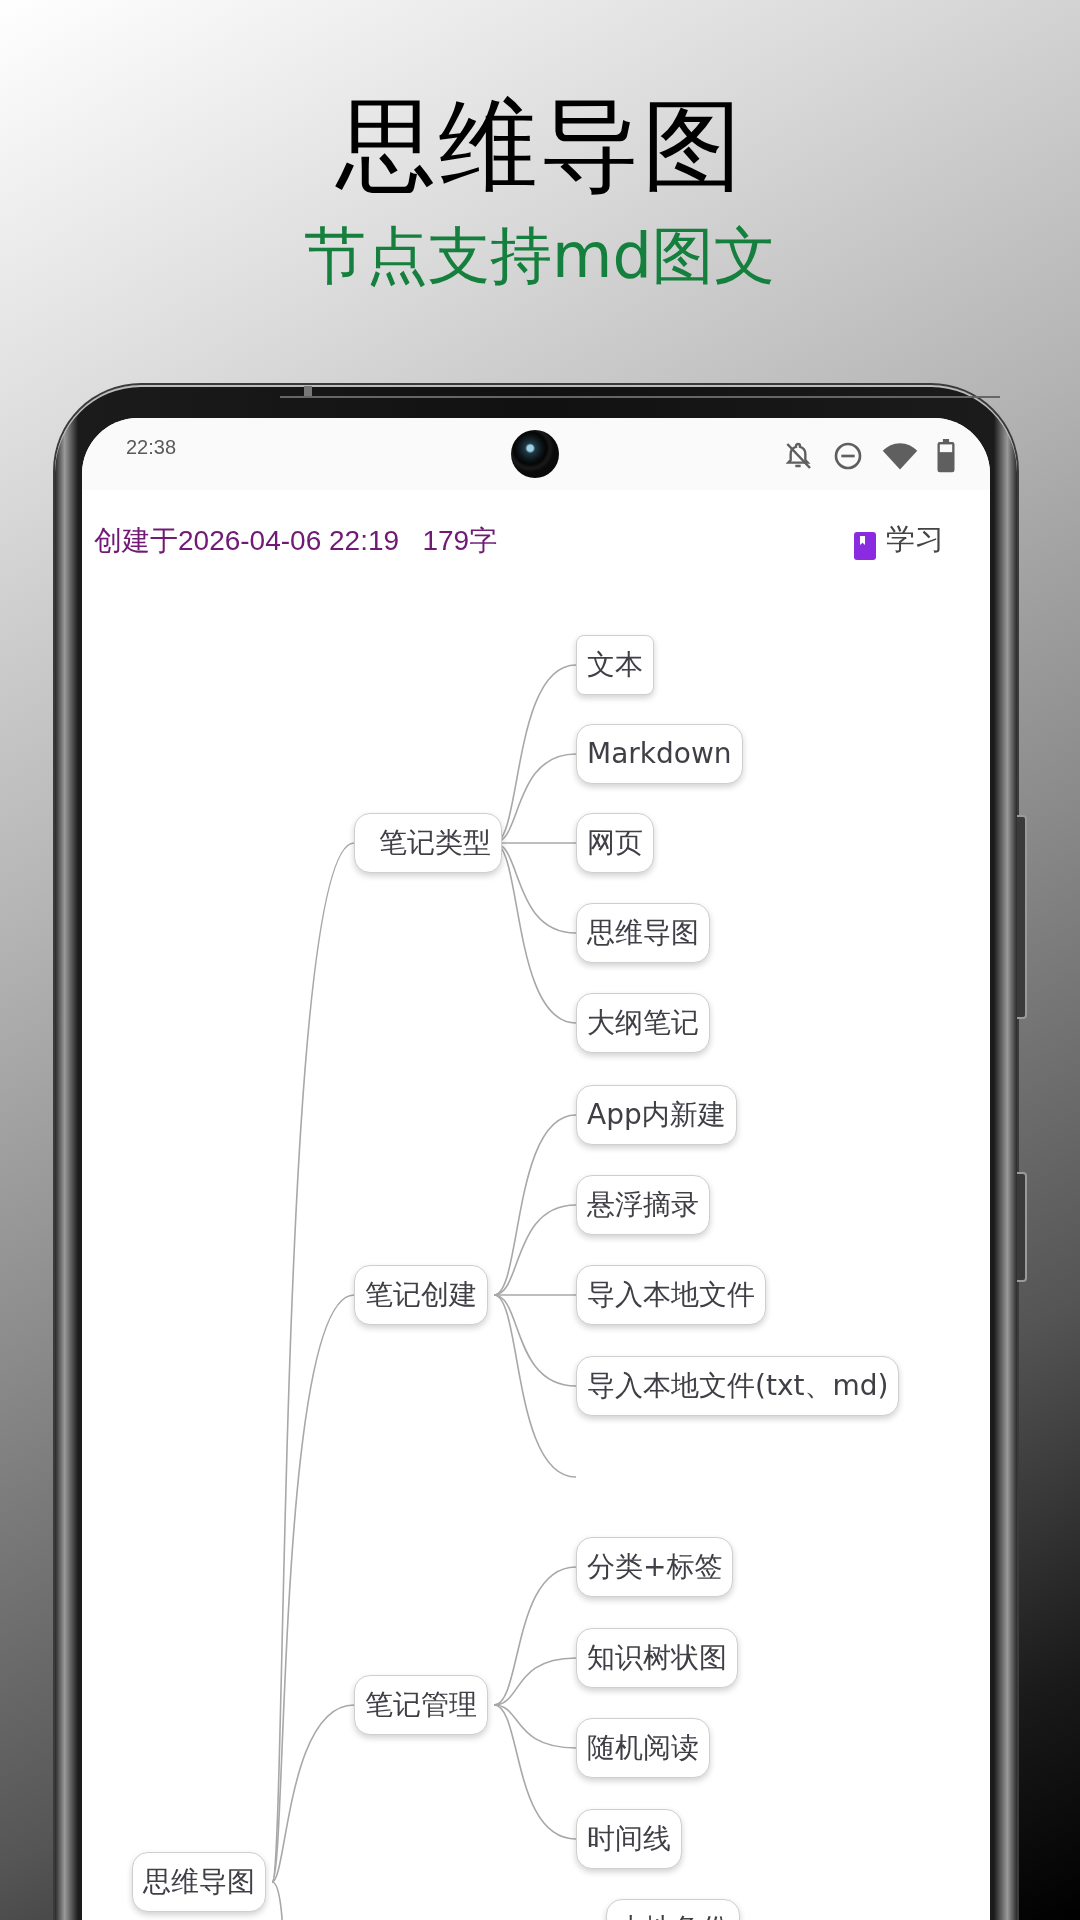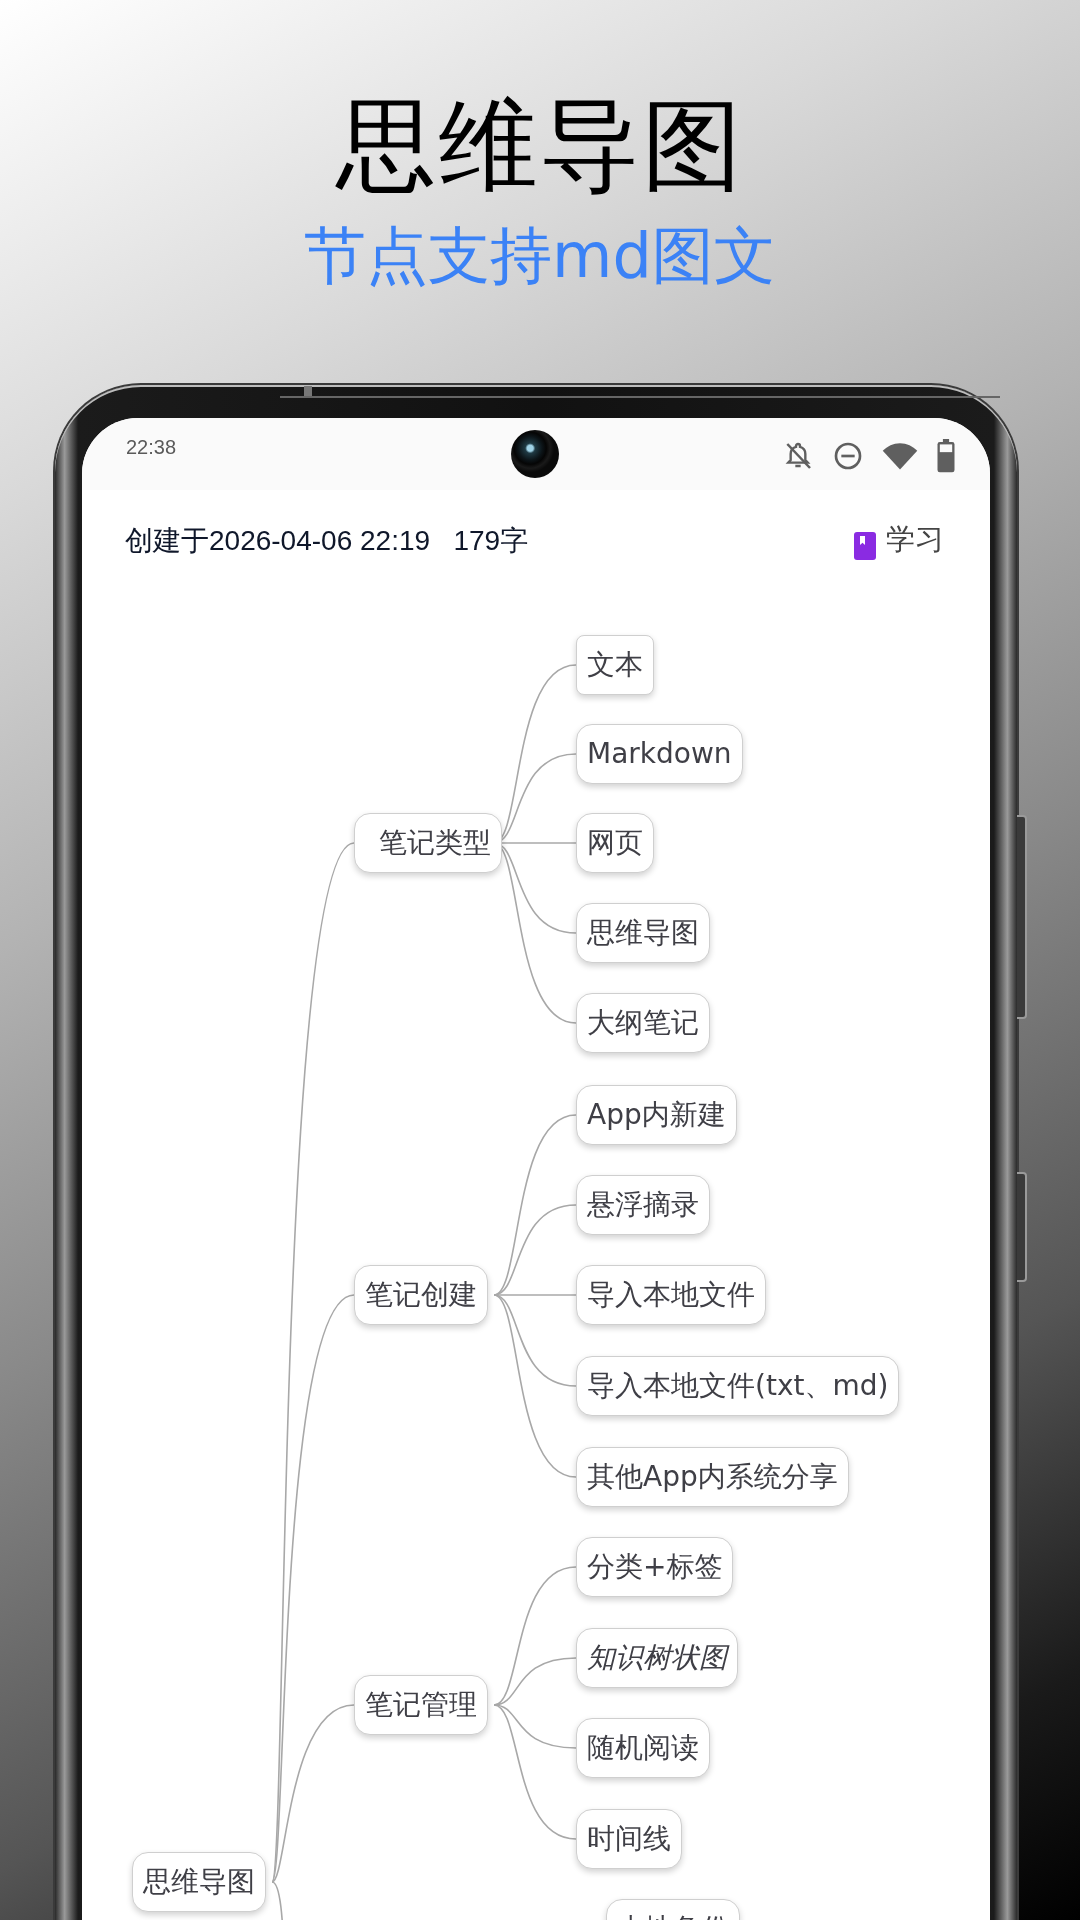--- a/index.html
+++ b/index.html
@@ -2,37 +2,37 @@
 <html><head>
 <meta charset="utf-8">
 <style>
   html,body{margin:0;padding:0;}
   body{
     width:1080px;height:1920px;overflow:hidden;position:relative;
     background:linear-gradient(152deg,#ffffff 0%,#d9d9d9 20%,#b3b3b3 38%,#8a8a8a 55%,#555 75%,#1a1a1a 90%,#000 100%);
     font-family:"DejaVu Sans","Liberation Sans",sans-serif;
   }
   .promo-title{position:absolute;left:0;width:1080px;top:86px;text-align:center;font-size:100px;line-height:120px;color:#000;letter-spacing:2px;}
-  .promo-sub{position:absolute;left:0;width:1080px;top:216px;text-align:center;font-size:62px;line-height:80px;color:#3b82f6;}
+  .promo-sub{position:absolute;left:0;width:1080px;top:216px;text-align:center;font-size:62px;line-height:80px;color:#15803d;}
 
   .phone{position:absolute;left:55px;top:385px;width:962px;height:1700px;border-radius:86px;
     background:linear-gradient(90deg,#2a2a2a 0%,#9a9a9a 1%,#1b1b1b 2.4%,#111 50%,#1b1b1b 97.6%,#9a9a9a 99%,#2a2a2a 100%);
     box-shadow:0 0 0 2px #3a3a3a, inset 0 2px 0 #bdbdbd;}
   .phone-top-seam{position:absolute;left:280px;top:396px;width:720px;height:2px;background:#666;}
   .phone-antenna{position:absolute;left:304px;top:386px;width:8px;height:10px;background:#777;}
   .side-btn{position:absolute;left:1017px;width:8px;border:2px solid #9a9a9a;border-left:none;border-radius:0 4px 4px 0;background:#3a3a3a;}
   .screen{position:absolute;left:82px;top:418px;width:908px;height:1600px;background:#fff;border-radius:56px 56px 0 0;overflow:hidden;}
   .statusbar{position:absolute;left:0;top:0;width:908px;height:72px;background:#fafafa;}
   .sb-time{position:absolute;left:44px;top:18px;font-size:20px;color:#5a5a5a;font-family:"Liberation Sans",sans-serif;}
   .camera{position:absolute;left:429px;top:12px;width:48px;height:48px;border-radius:50%;
     background:radial-gradient(circle at 40% 38%,#9fd2e6 0 3px,#1f3a44 5px,#0c1418 12px,#050505 16px,#1a1a1a 20px,#0a0a0a 24px);}
   .sb-icons{position:absolute;right:34px;top:20px;height:36px;display:flex;align-items:center;gap:18px;}
   .sb-icons svg{display:block;}
 
-  .meta{position:absolute;left:12px;top:104px;font-size:28px;color:#0f172a;font-family:"Liberation Sans","DejaVu Sans",sans-serif;white-space:pre;margin-left:31px;}
+  .meta{position:absolute;left:12px;top:104px;font-size:28px;color:#701a75;font-family:"Liberation Sans","DejaVu Sans",sans-serif;white-space:pre;}
   .tag{position:absolute;right:46px;top:102px;display:flex;align-items:flex-end;gap:10px;font-size:29px;color:#444;}
   .tag-icon{width:22px;height:28px;background:#8a2be2;border-radius:3px;position:relative;}
   .tag-icon:after{content:"";position:absolute;left:6px;top:4px;width:5px;height:9px;background:#fff;clip-path:polygon(0 0,100% 0,100% 100%,50% 75%,0 100%);}
 
   .map{position:absolute;left:0;top:0;width:908px;height:1600px;}
   .map svg.links{position:absolute;left:0;top:0;}
   .node{position:absolute;height:60px;box-sizing:border-box;padding:0 10px;border:1.5px solid #cfcfcf;border-radius:16px;background:#fff;
     box-shadow:0 3px 6px rgba(0,0,0,0.18);font-size:28px;line-height:57px;color:#3f3f46;white-space:nowrap;font-family:"DejaVu Sans","Liberation Sans",sans-serif;}
 </style>
 </head>
@@ -121,23 +121,22 @@
     <div class="node" style="left:494px;top:306px;">Markdown</div>
     <div class="node" style="left:494px;top:395px;">网页</div>
     <div class="node" style="left:494px;top:485px;">思维导图</div>
     <div class="node" style="left:494px;top:575px;">大纲笔记</div>
 
     <div class="node" style="left:272px;top:847px;">笔记创建</div>
     <div class="node" style="left:494px;top:667px;">App内新建</div>
     <div class="node" style="left:494px;top:757px;">悬浮摘录</div>
     <div class="node" style="left:494px;top:847px;">导入本地文件</div>
     <div class="node" style="left:494px;top:938px;">导入本地文件(txt、md)</div>
-    <div class="node" style="left:494px;top:1029px;">其他App内系统分享</div>
 
     <div class="node" style="left:272px;top:1257px;">笔记管理</div>
     <div class="node" style="left:494px;top:1119px;">分类+标签</div>
-    <div class="node" style="left:494px;top:1210px;font-style:italic;">知识树状图</div>
+    <div class="node" style="left:494px;top:1210px;">知识树状图</div>
     <div class="node" style="left:494px;top:1300px;">随机阅读</div>
     <div class="node" style="left:494px;top:1391px;">时间线</div>
 
     <div class="node" style="left:524px;top:1481px;">本地备份</div>
   </div>
 </div>
 
 </body></html>

